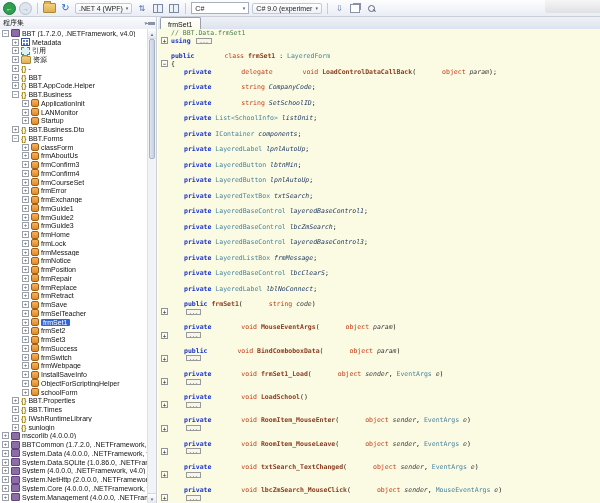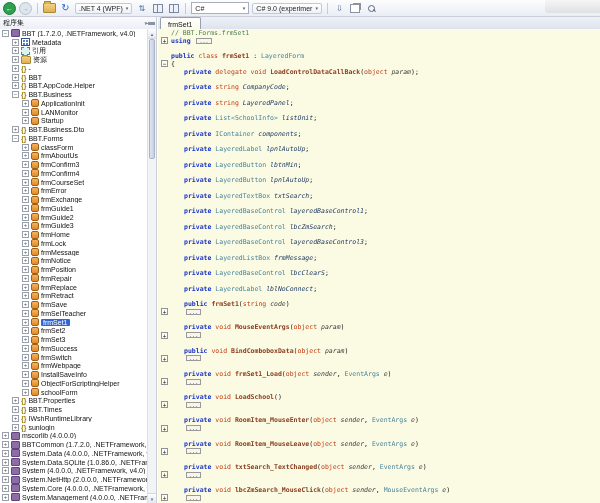--- a/index.html
+++ b/index.html
@@ -60,21 +60,21 @@
   .tab{position:absolute;left:2px;top:0;height:12px;display:flex;align-items:center;padding:0 7px;
     background:linear-gradient(#ffffff,#fbfbe9);border:1px solid #98a0b0;border-bottom:none;border-radius:2px 2px 0 0;
     font-size:7px;color:#111;}
   .code{position:absolute;left:0;top:12px;right:0;bottom:0;overflow:hidden;background:#fbfbe4;
     font-family:"DejaVu Sans Mono","Liberation Mono",monospace;font-size:6.5px;color:#141414;}
   .cline{display:flex;align-items:center;height:7.75px;white-space:pre;overflow:hidden;}
   .gut{flex:0 0 13px;display:flex;align-items:center;justify-content:center;}
   .fmbox{width:7px;height:7px;border:1px solid #8d929c;background:#fdfdf1;font-size:6px;line-height:5px;text-align:center;box-sizing:border-box;}
   .ctext{display:flex;align-items:center;}
   .tk-k{color:#1b35c4;font-weight:bold;}
-  .tk-tk{color:#c43c14;}
+  .tk-tk{color:#c43c14;margin-left:26px;}
   .tk-ty{color:#47839b;}
   .tk-m{color:#8a3c1e;font-weight:bold;}
   .tk-f{color:#16325c;font-style:italic;}
   .tk-p{color:#3a3a3a;font-style:italic;}
   .tk-c{color:#4f7f4f;}
   .tk-pl{color:#141414;}
   .tk-box{border:1px solid #999;background:#f6f6ea;color:#555;font-size:5px;line-height:4px;
     padding:0 2px;margin-left:2px;display:inline-block;}
 </style>
 </head>
@@ -414,30 +414,30 @@
       <div class="ts-thumb"></div>
       <div class="ts-arrow down">▾</div>
     </div>
   </div>
 
   <div class="editor">
     <div class="tabstrip">
       <span class="tab">frmSet1</span>
     </div>
     <div class="code">
-        <div class="cline"><span class="gut"></span><span class="ctext" style="padding-left: 0px;"><span class="tk-c">// BBT.Forms.frmSet1</span></span></div>
+        <div class="cline"><span class="gut"></span><span class="ctext" style="padding-left: 0px;"><span class="tk-c">// BBT.Data.frmSet1</span></span></div>
         <div class="cline"><span class="gut"><span class="fmbox">+</span></span><span class="ctext" style="padding-left: 0px;"><span class="tk-k">using </span><span class="tk-box">...</span></span></div>
         <div class="cline"><span class="gut"></span><span class="ctext" style="padding-left: 0px;"></span></div>
         <div class="cline"><span class="gut"></span><span class="ctext" style="padding-left: 0px;"><span class="tk-k">public </span><span class="tk-tk">class </span><span class="tk-m">frmSet1</span><span class="tk-pl"> : </span><span class="tk-ty">LayeredForm</span></span></div>
         <div class="cline"><span class="gut"><span class="fmbox">−</span></span><span class="ctext" style="padding-left: 0px;"><span class="tk-pl">{</span></span></div>
         <div class="cline"><span class="gut"></span><span class="ctext" style="padding-left: 13px;"><span class="tk-k">private </span><span class="tk-tk">delegate </span><span class="tk-tk">void </span><span class="tk-m">LoadControlDataCallBack</span><span class="tk-pl">(</span><span class="tk-tk">object</span><span class="tk-p"> param</span><span class="tk-pl">);</span></span></div>
         <div class="cline"><span class="gut"></span><span class="ctext" style="padding-left: 0px;"></span></div>
         <div class="cline"><span class="gut"></span><span class="ctext" style="padding-left: 13px;"><span class="tk-k">private </span><span class="tk-tk">string </span><span class="tk-f">CompanyCode</span><span class="tk-pl">;</span></span></div>
         <div class="cline"><span class="gut"></span><span class="ctext" style="padding-left: 0px;"></span></div>
-        <div class="cline"><span class="gut"></span><span class="ctext" style="padding-left: 13px;"><span class="tk-k">private </span><span class="tk-tk">string </span><span class="tk-f">LayeredPanel</span><span class="tk-pl">;</span></span></div>
+        <div class="cline"><span class="gut"></span><span class="ctext" style="padding-left: 13px;"><span class="tk-k">private </span><span class="tk-tk">string </span><span class="tk-f">SetSchoolID</span><span class="tk-pl">;</span></span></div>
         <div class="cline"><span class="gut"></span><span class="ctext" style="padding-left: 0px;"></span></div>
         <div class="cline"><span class="gut"></span><span class="ctext" style="padding-left: 13px;"><span class="tk-k">private </span><span class="tk-ty">List&lt;SchoolInfo&gt; </span><span class="tk-f">listOnit</span><span class="tk-pl">;</span></span></div>
         <div class="cline"><span class="gut"></span><span class="ctext" style="padding-left: 0px;"></span></div>
         <div class="cline"><span class="gut"></span><span class="ctext" style="padding-left: 13px;"><span class="tk-k">private </span><span class="tk-ty">IContainer </span><span class="tk-f">components</span><span class="tk-pl">;</span></span></div>
         <div class="cline"><span class="gut"></span><span class="ctext" style="padding-left: 0px;"></span></div>
         <div class="cline"><span class="gut"></span><span class="ctext" style="padding-left: 13px;"><span class="tk-k">private </span><span class="tk-ty">LayeredLabel </span><span class="tk-f">lpnlAutoUp</span><span class="tk-pl">;</span></span></div>
         <div class="cline"><span class="gut"></span><span class="ctext" style="padding-left: 0px;"></span></div>
         <div class="cline"><span class="gut"></span><span class="ctext" style="padding-left: 13px;"><span class="tk-k">private </span><span class="tk-ty">LayeredButton </span><span class="tk-f">lbtnMin</span><span class="tk-pl">;</span></span></div>
         <div class="cline"><span class="gut"></span><span class="ctext" style="padding-left: 0px;"></span></div>
         <div class="cline"><span class="gut"></span><span class="ctext" style="padding-left: 13px;"><span class="tk-k">private </span><span class="tk-ty">LayeredButton </span><span class="tk-f">lpnlAutoUp</span><span class="tk-pl">;</span></span></div>

